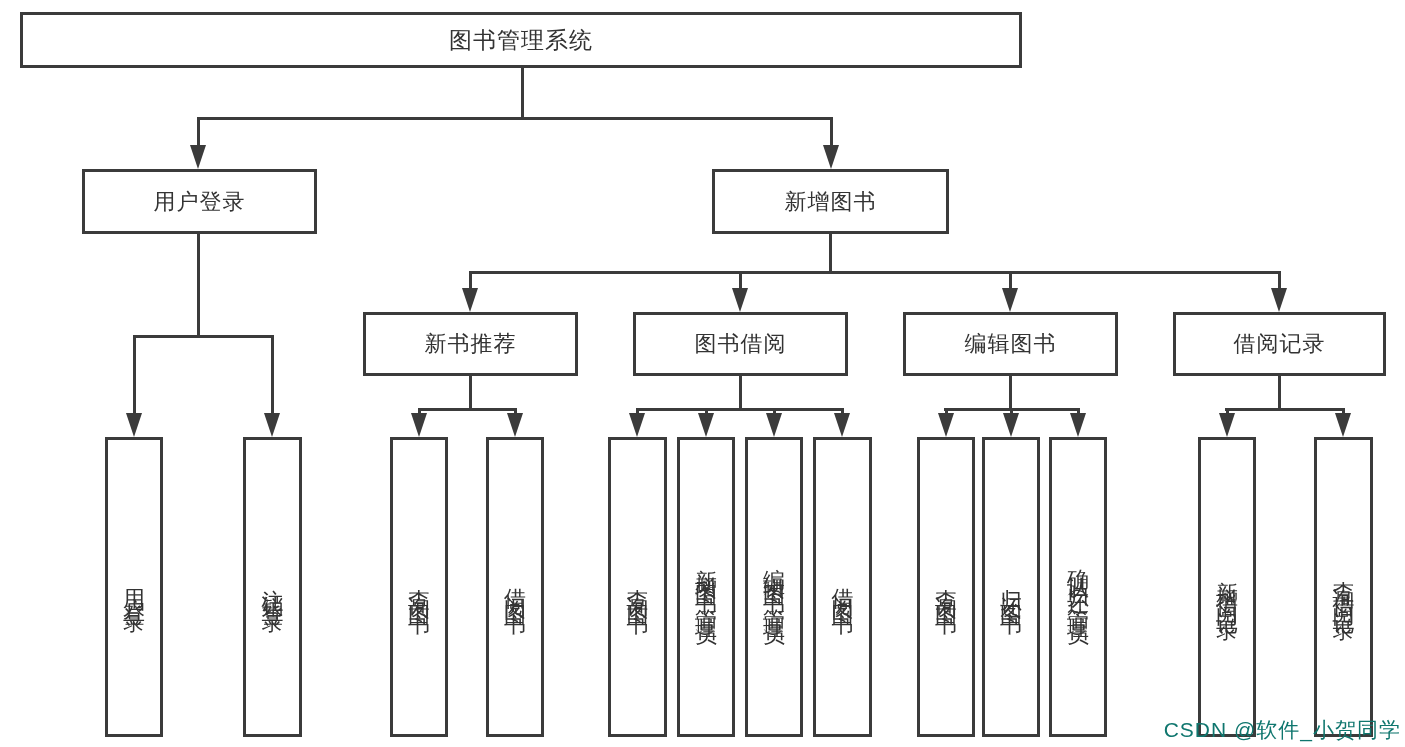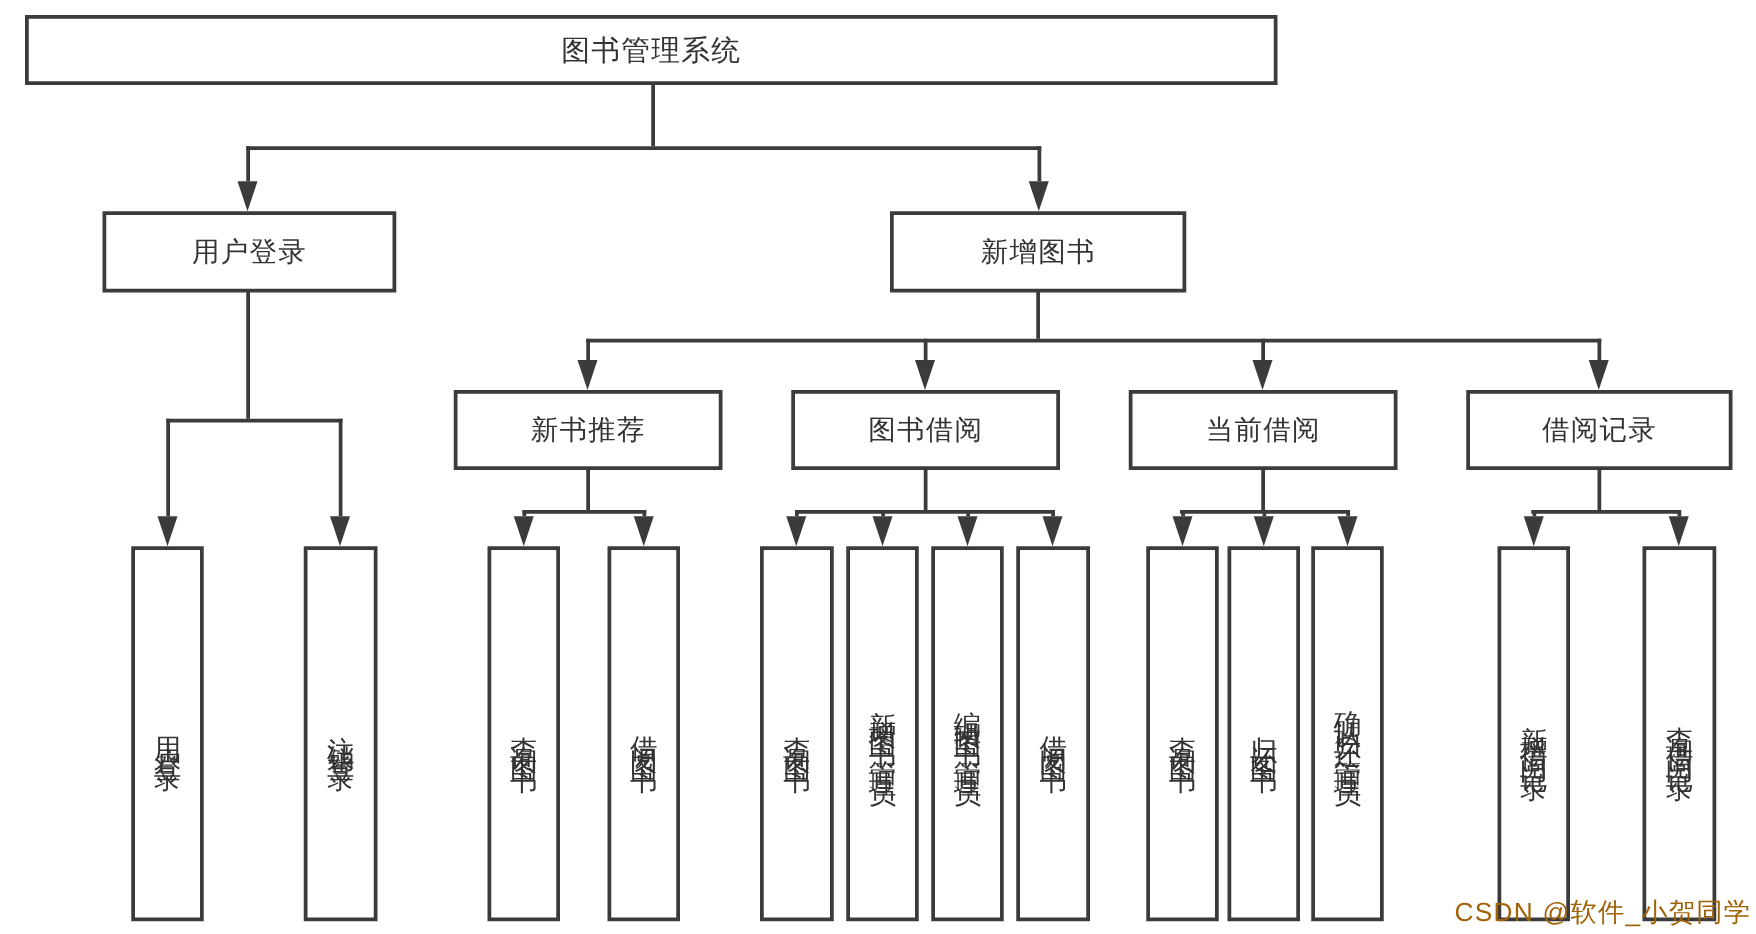--- a/index.html
+++ b/index.html
@@ -28,21 +28,21 @@
   .arrow::before{
     content:"";display:block;margin:0 auto;width:3px;background:#3b3b3b;
     height:var(--stem,5px);
   }
   .arrow::after{
     content:"";display:block;width:0;height:0;margin:0 auto;
     border-left:8px solid transparent;border-right:8px solid transparent;
     border-top:24px solid #3b3b3b;
   }
   .watermark{
-    position:absolute;right:4px;top:716px;font-size:21px;color:#a16207;
+    position:absolute;right:4px;top:716px;font-size:21px;color:#0f766e;
     letter-spacing:1px;z-index:10;
   }
 </style>
 </head>
 <body>
 
 <div id="canvas">
 
   <div class="box root" style="left:20px;top:12px;width:1002px;height:56px;text-align:center;">
     <span>图书管理系统</span>
@@ -72,21 +72,21 @@
   <div class="arrow" style="left:1002px;top:271px;--stem:17px;"></div>
   <div class="arrow" style="left:1271px;top:271px;--stem:17px;"></div>
 
   <div class="box" style="left:633px;top:312px;width:215px;height:64px;">
     <span>图书借阅</span>
   </div>
   <div class="box" style="left:363px;top:312px;width:215px;height:64px;">
     <span>新书推荐</span>
   </div>
   <div class="box" style="left:903px;top:312px;width:215px;height:64px;">
-    <span>当前借阅</span>
+    <span>编辑图书</span>
   </div>
   <div class="box" style="left:1173px;top:312px;width:213px;height:64px;">
     <span>借阅记录</span>
   </div>
 
   <div class="vline" style="left:469px;top:375px;height:33px;"></div>
   <div class="hline" style="left:418px;top:408px;width:99px;"></div>
   <div class="arrow" style="left:411px;top:408px;--stem:5px;"></div>
   <div class="arrow" style="left:507px;top:408px;--stem:5px;"></div>
 

